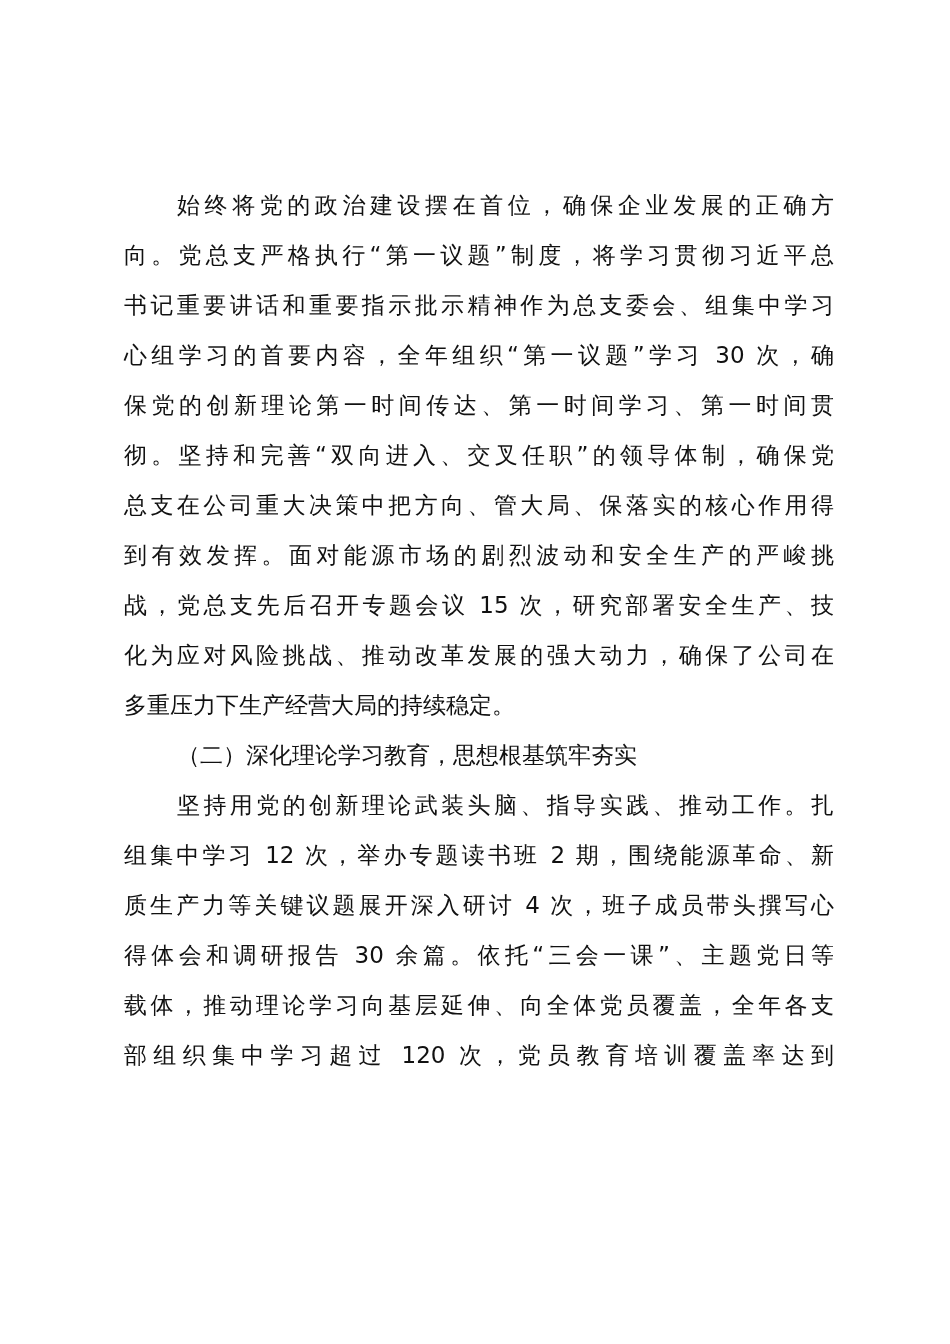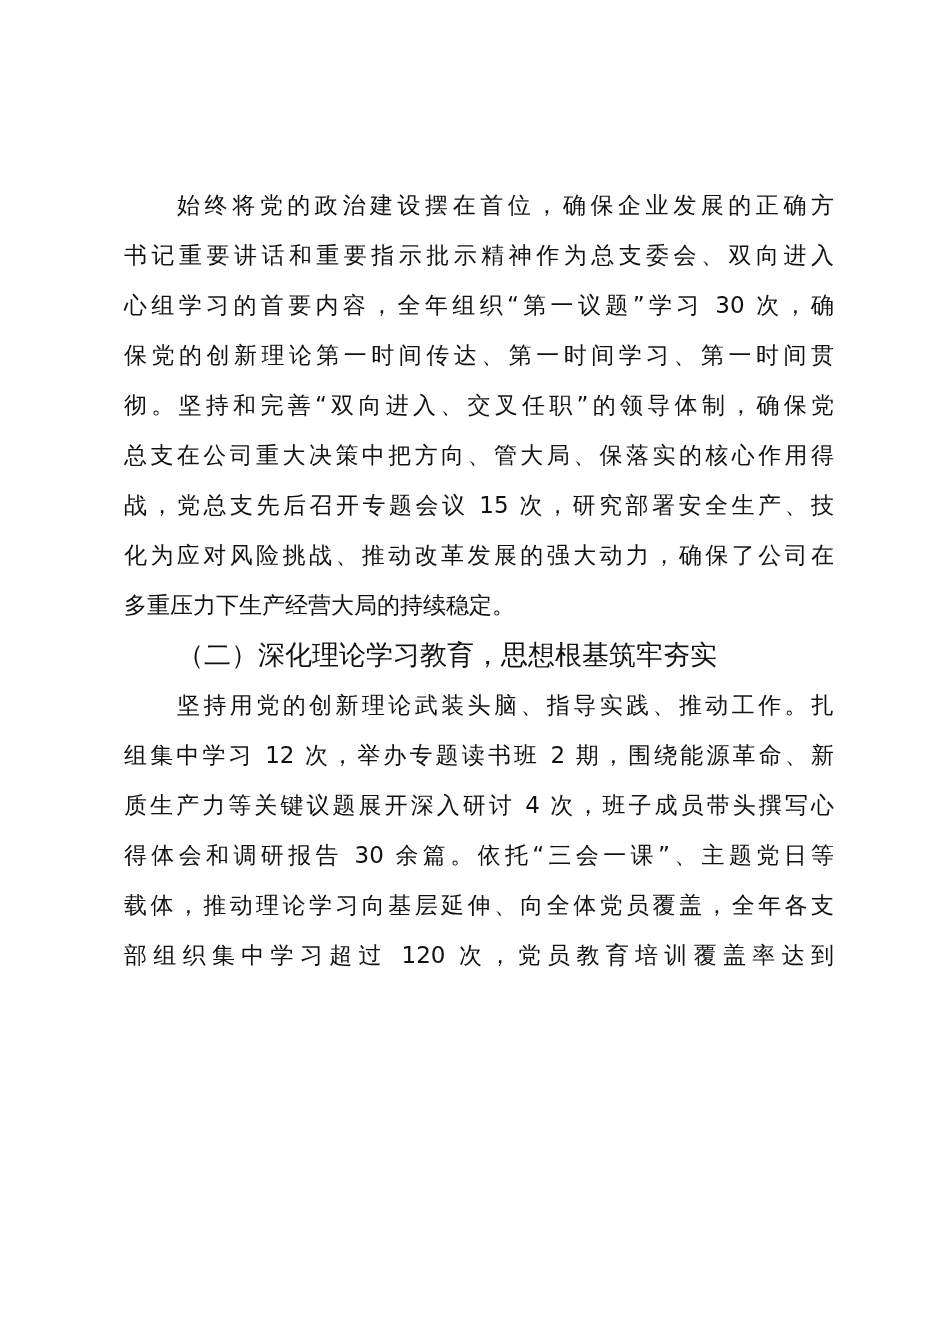--- a/index.html
+++ b/index.html
@@ -40,38 +40,40 @@
     }
     .line.indent {
       padding-left: 53px;
     }
     .line.last {
       text-align-last: left;
     }
     .heading {
       height: 50px;
       line-height: 50px;
-      font-size: 27px;
+      font-size: 23px;
       white-space: nowrap;
       padding-left: 53px;
     }
   </style>
 </head>
 <body>
 
 <div class="page">
   <div class="content">
 
     <div>
       <div class="line indent">始终将党的政治建设摆在首位，确保企业发展的正确方</div>
-      <div class="line">书记重要讲话和重要指示批示精神作为总支委会、双向进入</div>
+      <div class="line">向。党总支严格执行“第一议题”制度，将学习贯彻习近平总</div>
+      <div class="line">书记重要讲话和重要指示批示精神作为总支委会、组集中学习</div>
       <div class="line">心组学习的首要内容，全年组织“第一议题”学习 30 次，确</div>
       <div class="line">保党的创新理论第一时间传达、第一时间学习、第一时间贯</div>
       <div class="line">彻。坚持和完善“双向进入、交叉任职”的领导体制，确保党</div>
       <div class="line">总支在公司重大决策中把方向、管大局、保落实的核心作用得</div>
+      <div class="line">到有效发挥。面对能源市场的剧烈波动和安全生产的严峻挑</div>
       <div class="line">战，党总支先后召开专题会议 15 次，研究部署安全生产、技</div>
       <div class="line">化为应对风险挑战、推动改革发展的强大动力，确保了公司在</div>
       <div class="line last">多重压力下生产经营大局的持续稳定。</div>
     </div>
 
     <div class="heading">（二）深化理论学习教育，思想根基筑牢夯实</div>
 
     <div>
       <div class="line indent">坚持用党的创新理论武装头脑、指导实践、推动工作。扎</div>
       <div class="line">组集中学习 12 次，举办专题读书班 2 期，围绕能源革命、新</div>

